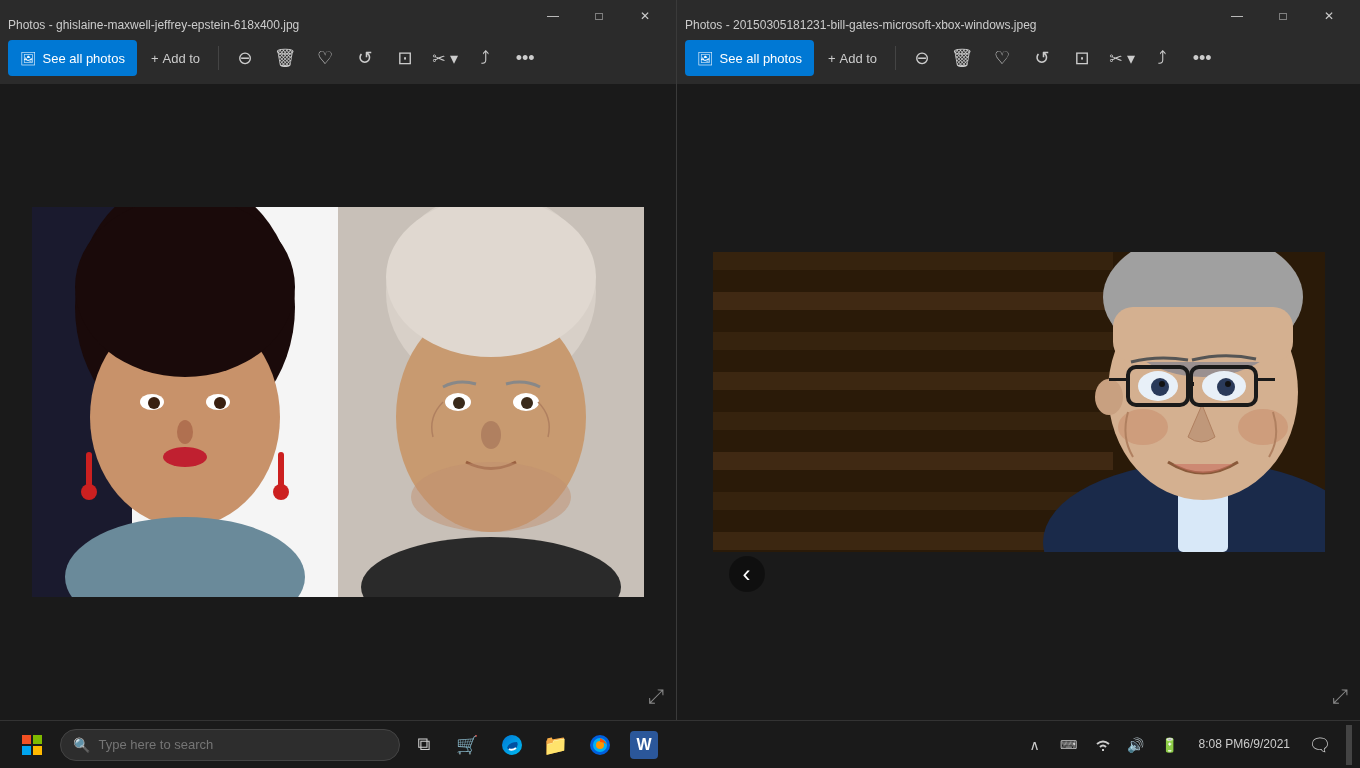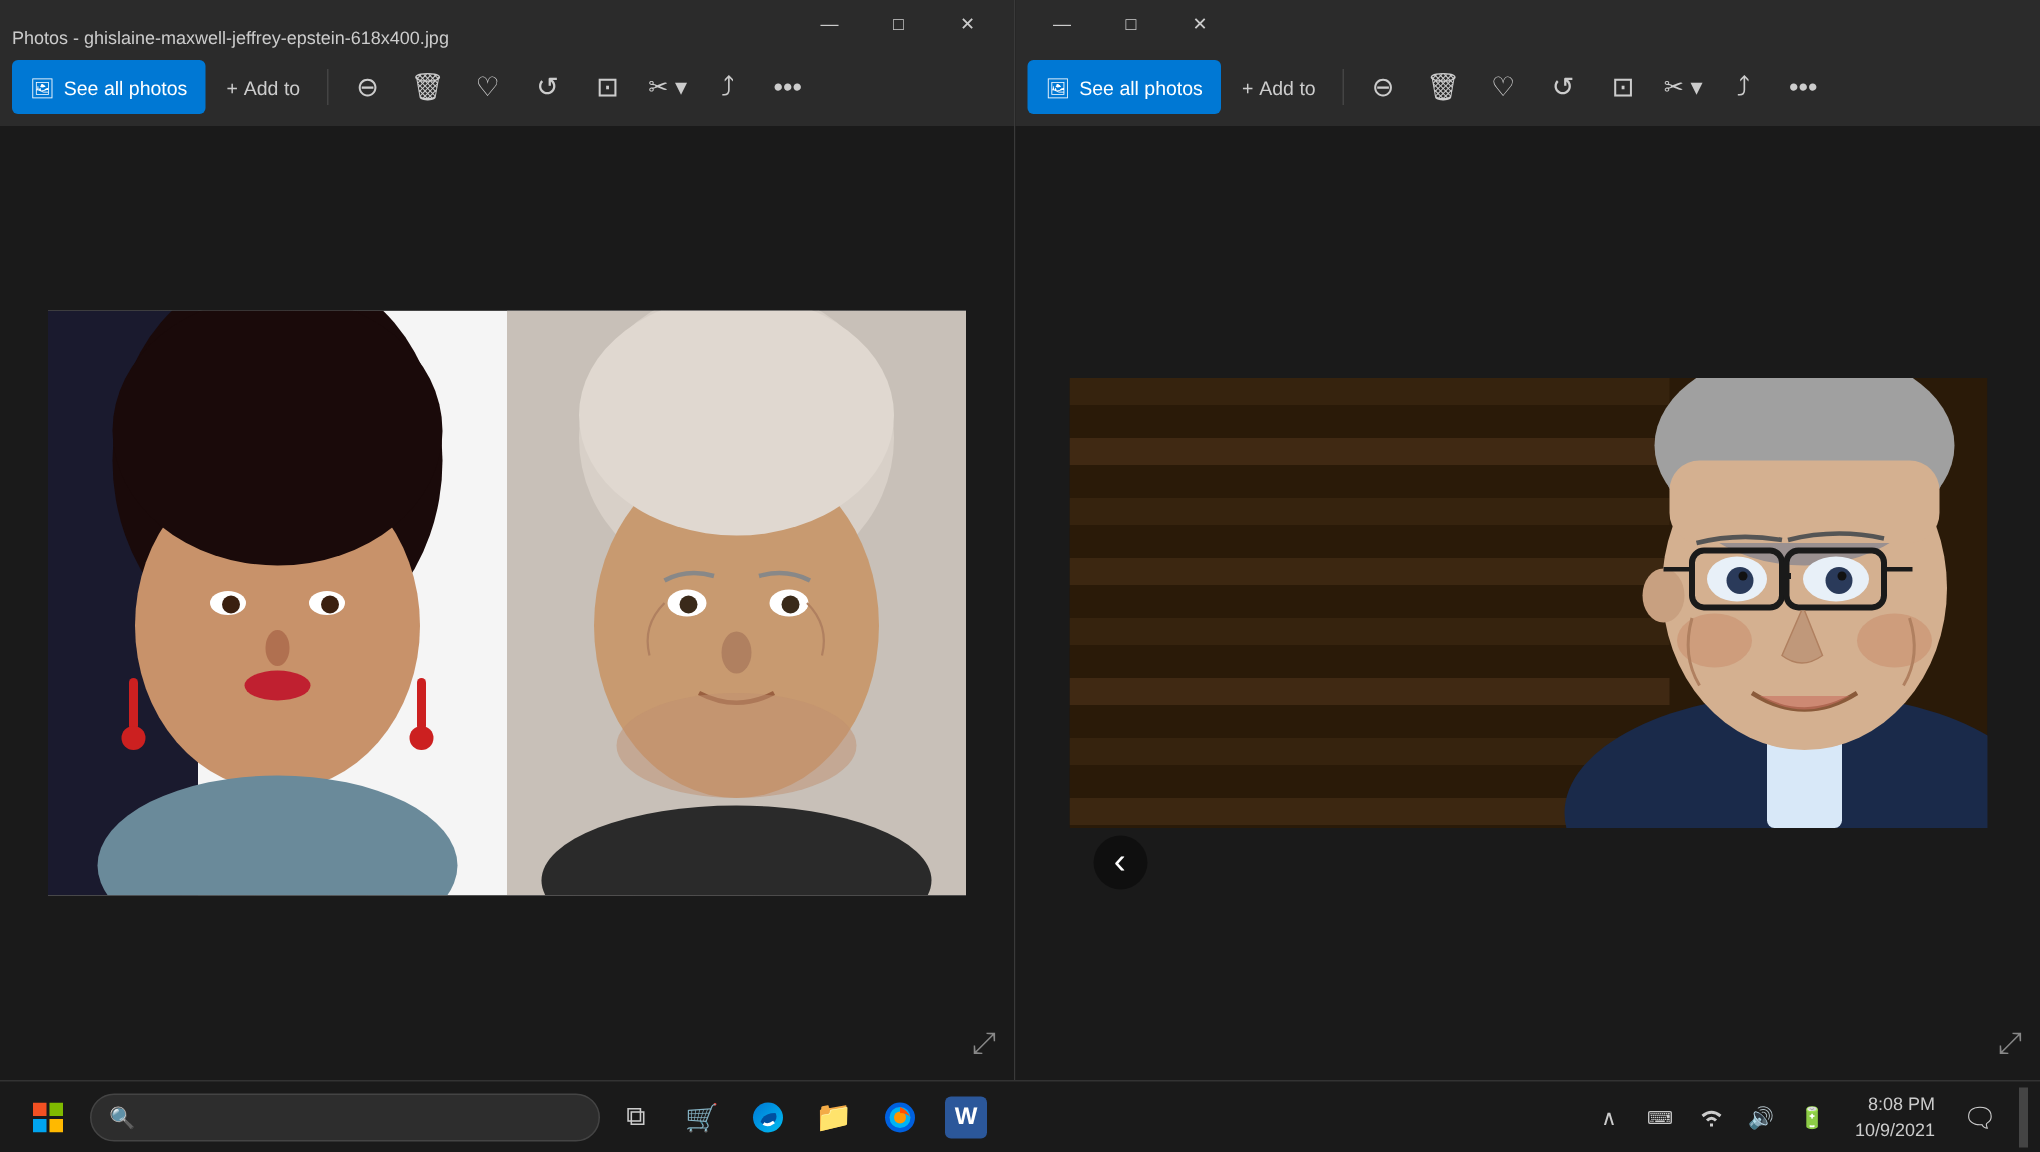--- a/index.html
+++ b/index.html
@@ -273,21 +273,21 @@
       display: flex;
       align-items: center;
       justify-content: center;
       color: #ccc;
       font-size: 14px;
       cursor: pointer;
     }
 
     .clock-area {
       display: flex;
-      flex-direction: column;
+      flex-direction: row;
       align-items: flex-end;
       font-size: 12px;
       color: #ccc;
       line-height: 1.4;
       cursor: pointer;
       padding: 0 8px;
     }
 
     .notification-icon {
       width: 36px;
@@ -404,20 +404,21 @@
           </svg>
         </div>
       </div>
       <div class="expand-icon" style="color:#888; font-size:20px;">⤢</div>
     </div>
   </div>
 
   <div class="photo-window window-right">
 
     <div class="title-bar">
+      <span class="title-bar-title">Photos - 20150305181231-bill-gates-microsoft-xbox-windows.jpeg</span>
       <div class="title-bar-controls">
         <button class="title-btn">—</button>
         <button class="title-btn">□</button>
         <button class="title-btn close">✕</button>
       </div>
     </div>
 
     <div class="toolbar">
       <button class="btn-see-all">
         <span>🖼</span>
@@ -519,20 +520,21 @@
     <svg width="20" height="20" viewBox="0 0 20 20">
       <rect x="0" y="0" width="9" height="9" fill="#f25022"></rect>
       <rect x="11" y="0" width="9" height="9" fill="#7fba00"></rect>
       <rect x="0" y="11" width="9" height="9" fill="#00a4ef"></rect>
       <rect x="11" y="11" width="9" height="9" fill="#ffb900"></rect>
     </svg>
   </div>
 
   <div class="taskbar-search">
     <span style="color:#888; font-size:14px;">🔍</span>
+    <input type="text" style="background: transparent; border: none; color: rgb(170, 170, 170); font-size: 13px; outline: none; flex: 1 1 0%; width: 260px;" placeholder="Type here to search">
   </div>
 
   <div class="taskbar-icon" style="color:#ccc; font-size:18px;">⧉</div>
 
   <div class="taskbar-icon" style="font-size:18px;">🛒</div>
   <div class="taskbar-icon">
     <svg width="22" height="22" viewBox="0 0 22 22">
       <defs>
           <linearGradient id="eg" x1="0" y1="0" x2="1" y2="1">
             <stop offset="0%" stop-color="#0078d4"></stop>
@@ -568,20 +570,20 @@
           <path d="M5 10 Q8 7 11 10" stroke="#ccc" stroke-width="2" fill="none"></path>
           <path d="M2 7 Q8 2 14 7" stroke="#ccc" stroke-width="2" fill="none"></path>
         </svg>
       </div>
       <div class="sys-tray-icon" style="font-size:14px;">🔊</div>
       <div class="sys-tray-icon" style="font-size:14px;">🔋</div>
     </div>
 
     <div class="clock-area">
       <span>8:08 PM</span>
-      <span>10/9/2021</span>
+      <span>6/9/2021</span>
     </div>
 
     <div class="notification-icon" style="font-size:18px;">🗨</div>
 
     <div style="width:6px; height:40px; background:#444; cursor:pointer; margin-left:4px;"></div>
   </div>
 </div>
 
 </body></html>

